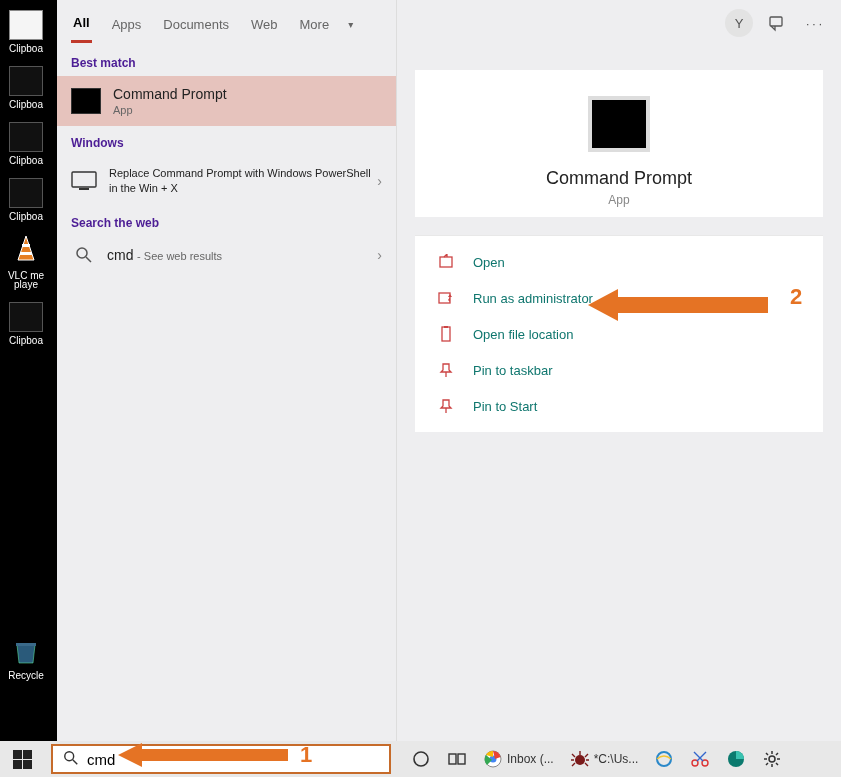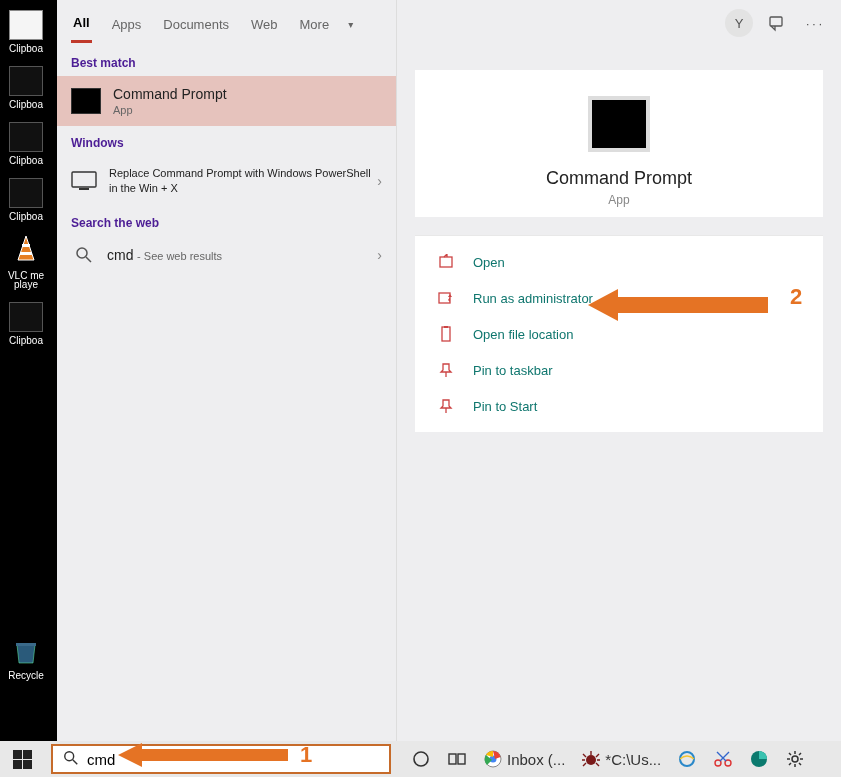--- a/index.html
+++ b/index.html
@@ -225,21 +225,21 @@
   .task-icons {
     display:flex;align-items:center;
     margin-left:14px;
     gap:4px;
     flex:1;
   }
   .task-item {
     height:30px;
     padding:0 6px;
     display:flex;align-items:center;gap:4px;
-    font-size:15px;
+    font-size:12px;
     cursor:pointer;
   }
   .task-item .ticon { width:20px;height:20px;display:flex;align-items:center;justify-content:center;}
 
   
   .anno-arrow {
     position:absolute;
     pointer-events:none;
   }
   .anno-num {

